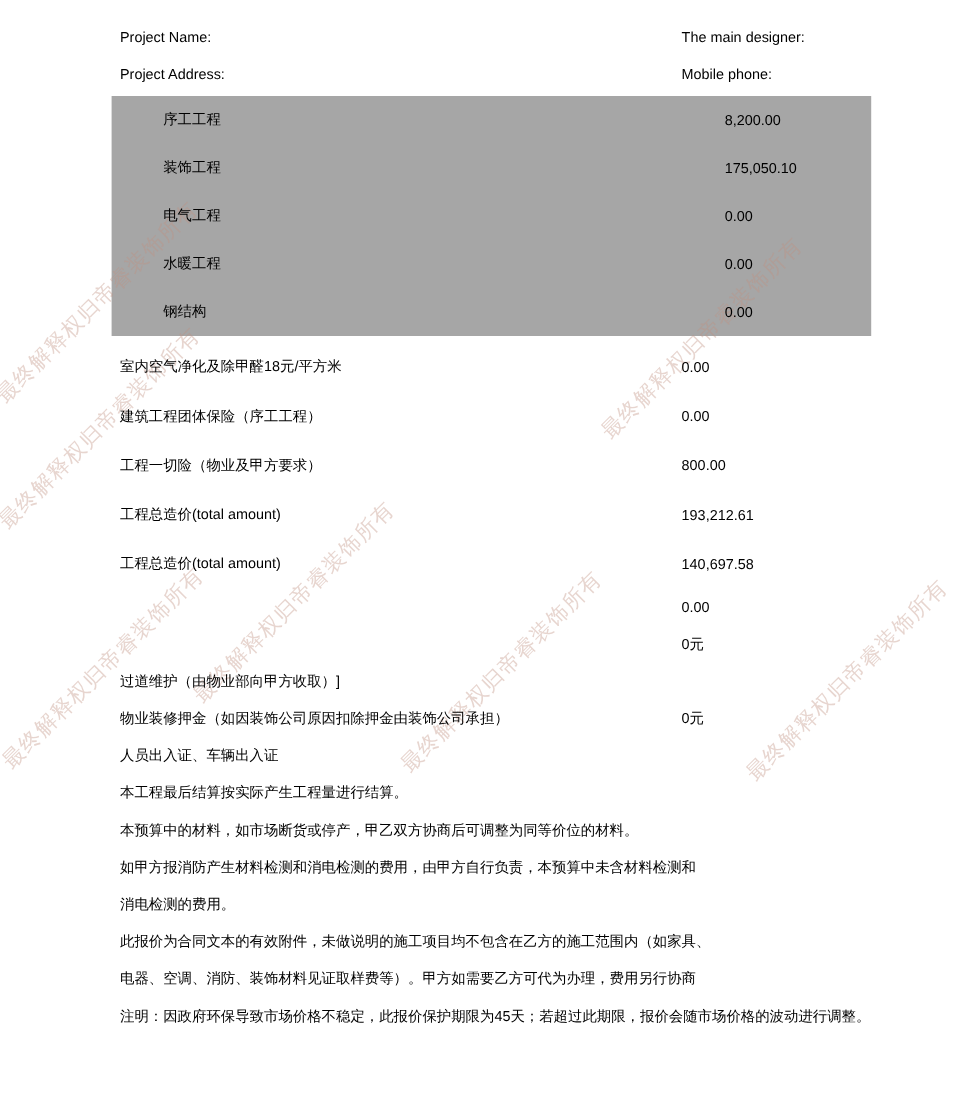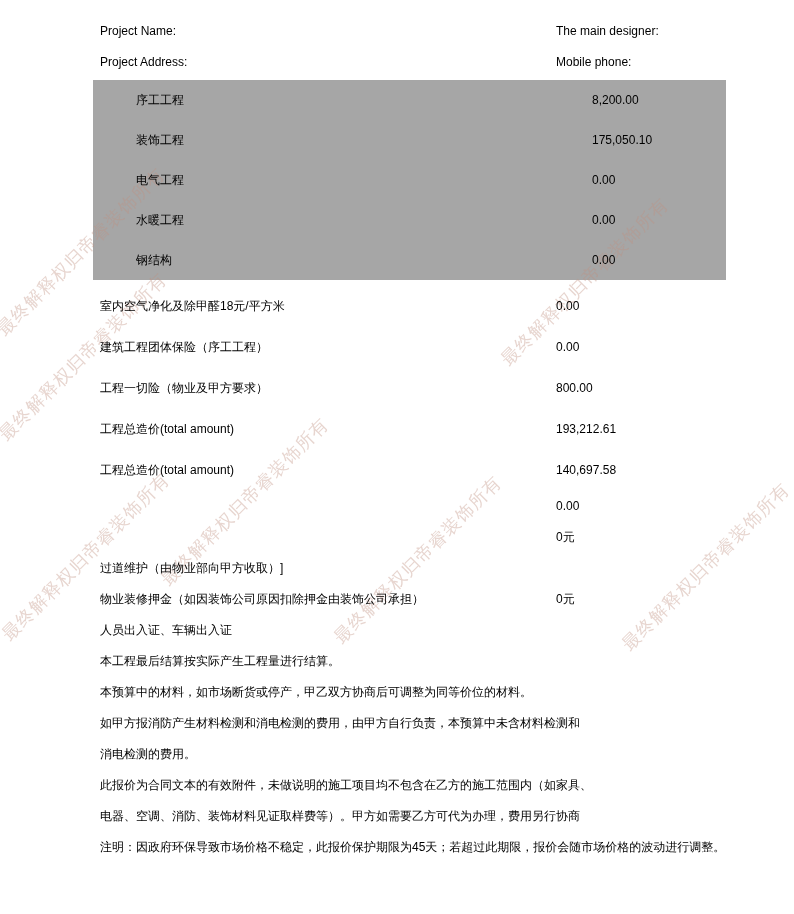--- a/index.html
+++ b/index.html
@@ -65,21 +65,21 @@
   .h41 { height: 41px; }
   .row .lbl {
     position: absolute;
     left: 100px;
     top: 50%;
     transform: translateY(-50%);
     white-space: nowrap;
   }
   .row .val {
     position: absolute;
-    left: 556px;
+    left: 568px;
     top: 50%;
     transform: translateY(-50%);
     white-space: nowrap;
   }
   .sec-gray { margin-top: 3px; padding-left: 36px; }
   .sec-fees { margin-top: 5px; }
 </style>
 </head>
 <body>
 

